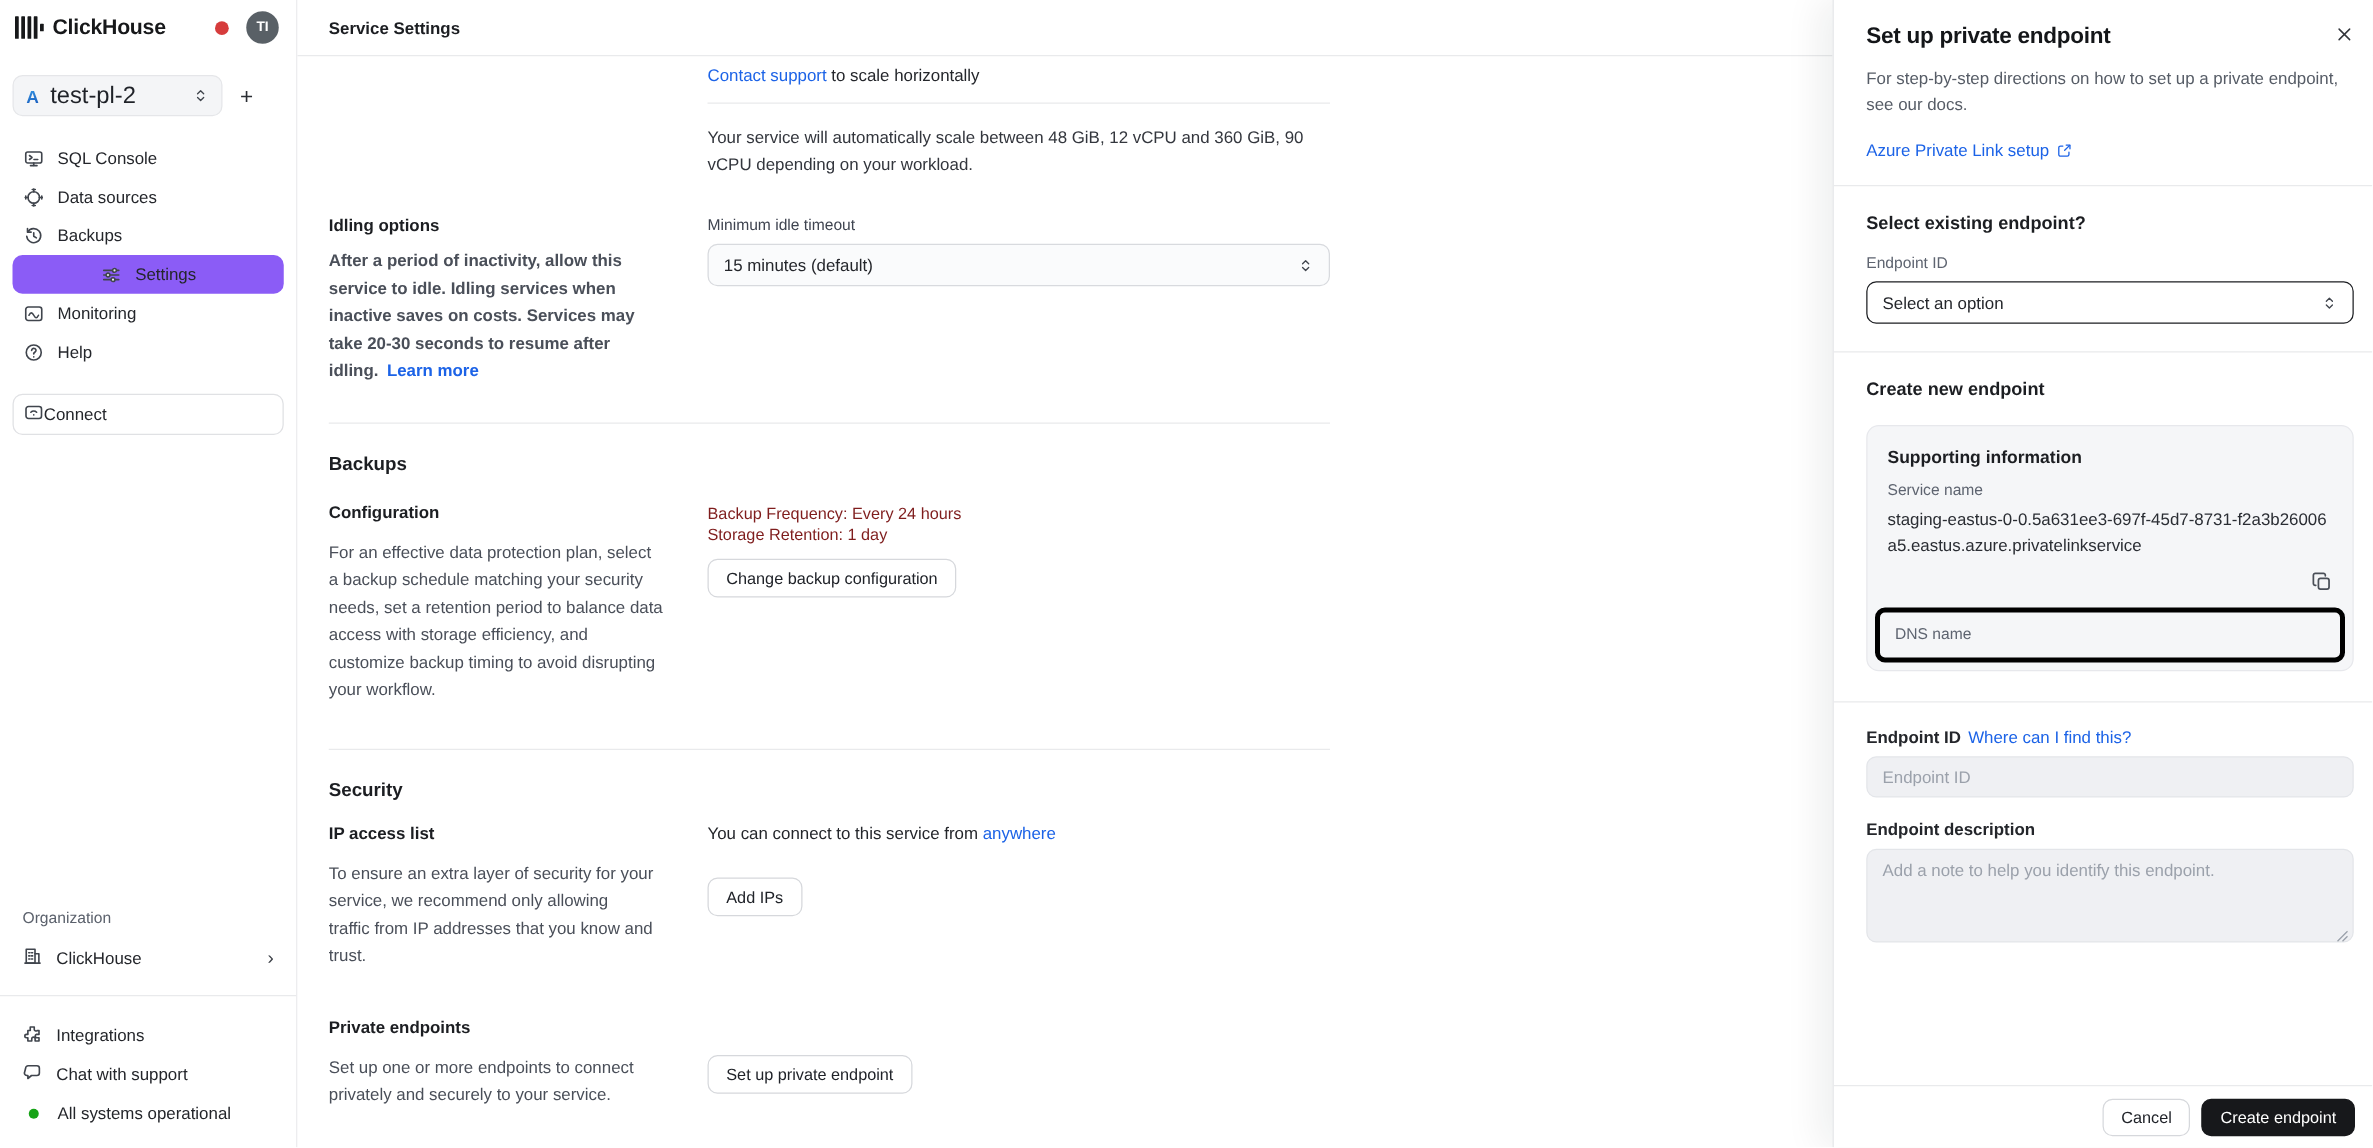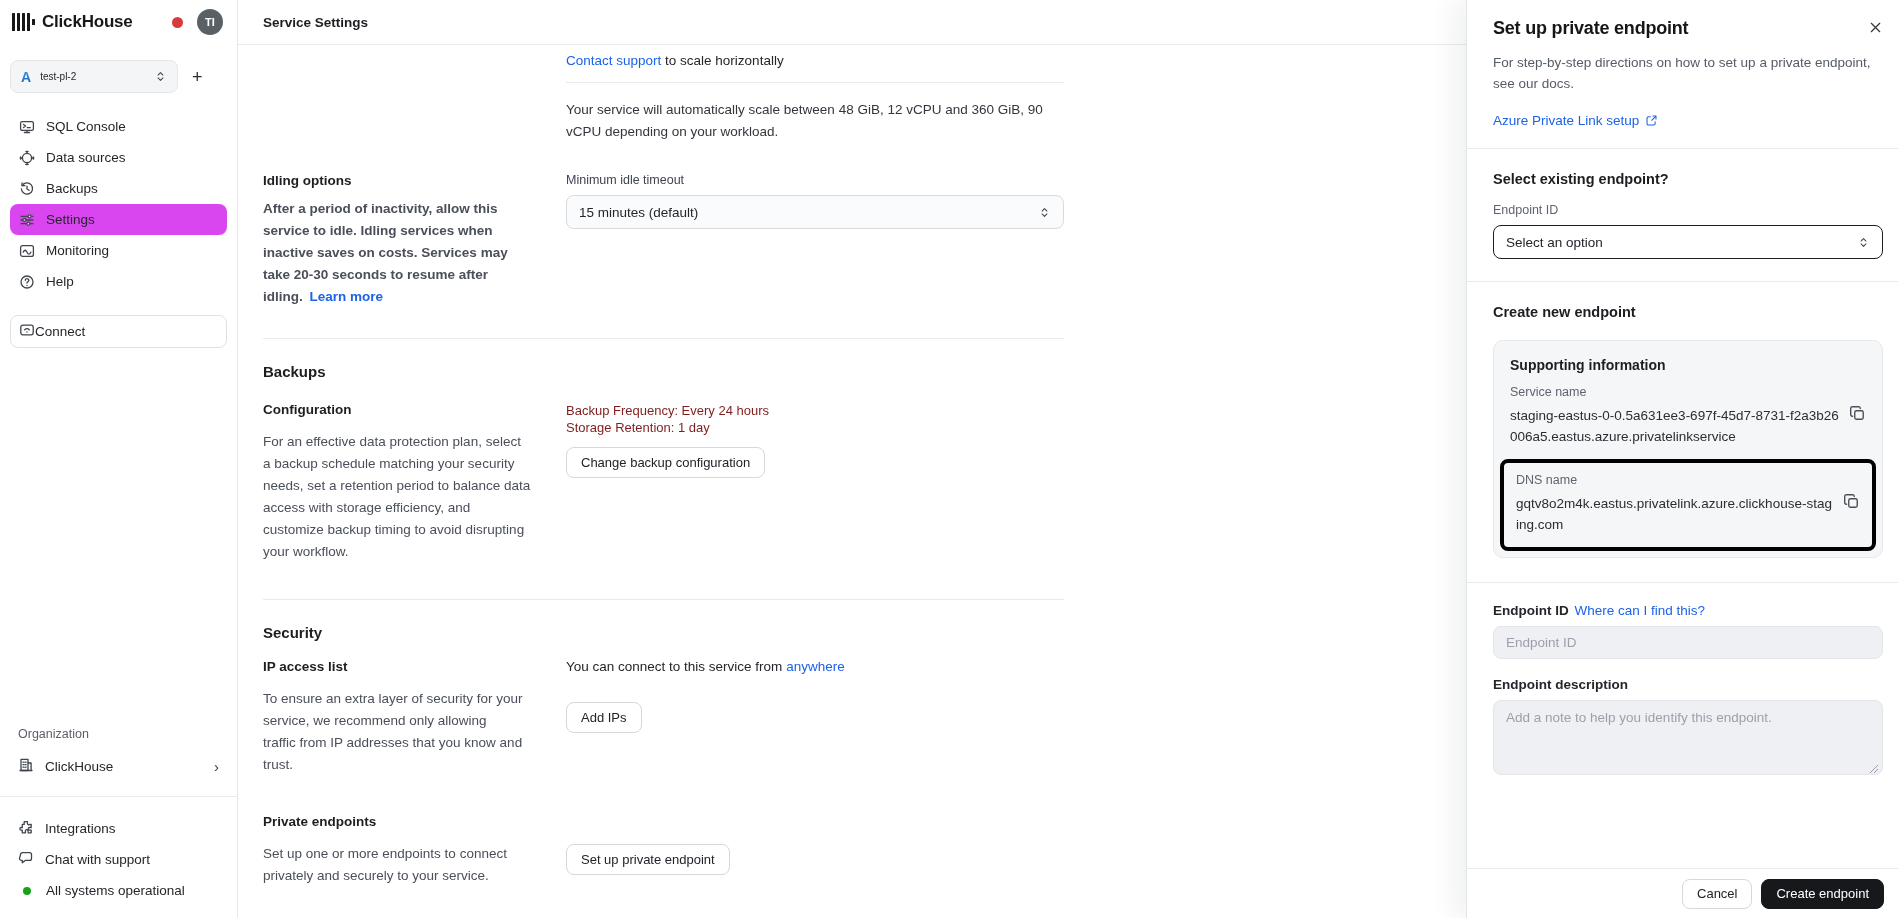--- a/index.html
+++ b/index.html
@@ -14,27 +14,27 @@
   .logo-bars i { display:block; width:3px; height:18px; background:#17181a; border-radius:0.5px; }
   .logo-bars i.short { height:6px; }
   .logo-text { font-size:17px; font-weight:700; letter-spacing:-0.2px; color:#17181a; }
   .logo-right { margin-left:auto; display:flex; align-items:center; gap:14px; }
   .rec-dot { width:11px; height:11px; border-radius:50%; background:#d63c3c; }
   .avatar { width:26px; height:26px; border-radius:50%; background:#596066; color:#fff; font-size:11px; font-weight:700; display:flex; align-items:center; justify-content:center; }
 
   .service-row { display:flex; align-items:center; margin:16px 10px 0 10px; }
   .service-selector { flex:0 0 auto; width:168px; display:flex; align-items:center; gap:9px; background:#f4f5f7; border:1px solid #e5e6e9; border-radius:8px; height:33px; padding:0 10px; cursor:pointer; }
   .azure-a { font-size:14px; font-weight:800; background:linear-gradient(160deg,#3aa0e9 0%,#1a5dbe 90%); -webkit-background-clip:text; background-clip:text; color:transparent; }
-  .service-name { font-size:10px; color:#1f2228; }
+  .service-name { font-size:19px; color:#1f2228; }
   .service-selector .updown { margin-left:auto; }
   .add-btn { margin-left:14px; font-size:18px; color:#2a2d33; cursor:pointer; line-height:1; }
 
   .nav { margin:18px 10px 0 10px; }
   .nav-item { display:flex; align-items:center; gap:11px; height:31px; padding:0 8px 0 8px; border-radius:8px; font-size:13.5px; color:#24262b; cursor:pointer; }
-  .nav-item.active { background:#d946ef; }
+  .nav-item.active { background:#8b5cf6;justify-content:center; }
   .nav-item .ic { display:flex; width:17px; justify-content:center; }
 
   .connect-box { margin:18px 10px 0 10px; display:flex; align-items:center; border:1px solid #e0e1e4; border-radius:8px; height:33px; padding:0 8px; font-size:13.5px; color:#24262b; cursor:pointer; }
 
   .side-bottom { position:absolute; left:0; right:0; bottom:0; padding:0 10px 12px 10px; }
   .org-label { font-size:12.5px; color:#5b616c; margin:0 0 10px 8px; }
   .org-item { display:flex; align-items:center; gap:11px; height:31px; padding:0 8px; border-radius:8px; font-size:13.5px; color:#24262b; cursor:pointer; }
   .org-item .chev { margin-left:auto; color:#3c4047; font-size:15px; }
   .side-divider { border:none; border-top:1px solid #e9eaec; margin:14px -10px 16px -10px; }
   .foot-item { display:flex; align-items:center; gap:11px; height:31px; padding:0 8px; border-radius:8px; font-size:13.5px; color:#24262b; cursor:pointer; }
@@ -75,21 +75,21 @@
   .drawer-desc { margin-top:13px; font-size:13.5px; color:#565c66; line-height:21px; }
   .drawer-link { margin-top:19px; font-size:13.5px; display:flex; align-items:center; gap:6px; }
   .dhr { border:none; border-top:1px solid #e9eaec; margin-top:20px; }
   h3.dhead { font-size:14.5px; font-weight:700; color:#1c1e22; }
   .dlabel { font-size:12.5px; color:#5e6470; }
   .drawer-select { display:flex; align-items:center; height:34px; border:1.5px solid #1c1e22; border-radius:8px; padding:0 12px; font-size:13.5px; color:#24262b; margin-top:8px; cursor:pointer; }
   .drawer-select .updown { margin-left:auto; }
 
   .support-card { margin-top:20px; background:#f5f6f8; border:1px solid #e7e8ec; border-radius:10px; padding:16px 16px 10px 16px; }
   .card-title { font-size:14px; font-weight:700; color:#1c1e22; }
-  .value-row { display:flex; align-items:flex-start; gap:10px; margin-top:6px; }
+  .value-row { display:flex; align-items:flex-end; gap:10px; margin-top:6px;flex-direction:column; }
   .mono-value { font-size:13.5px; color:#2a2d33; line-height:21px; word-break:break-all; flex:1; }
   .copy-btn { flex:0 0 auto; cursor:pointer; display:flex; }
   .dns-box { margin:12px -10px -4px -10px; border:4px solid #000; border-radius:8px; padding:10px 12px 12px 12px; }
 
   .field-label-row { font-size:13.5px; color:#24262b; font-weight:600; }
   .gray-input { margin-top:8px; width:100%; height:33px; background:#eff0f3; border:1px solid #e3e5e9; border-radius:8px; padding:0 12px; font-size:13.5px; color:#24262b; font-family:inherit; }
   .gray-input::placeholder, .gray-area::placeholder { color:#9ba1ab; }
   .gray-area { margin-top:8px; width:100%; height:75px; background:#eff0f3; border:1px solid #e3e5e9; border-radius:8px; padding:9px 12px; font-size:13.5px; color:#24262b; font-family:inherit; resize:none; position:relative; }
   .area-wrap { position:relative; }
   .resize-glyph { position:absolute; right:4px; bottom:5px; pointer-events:none; }
@@ -364,29 +364,20 @@
         <div class="mono-value">staging-eastus-0-0.5a631ee3-697f-45d7-8731-f2a3b26006a5.eastus.azure.privatelinkservice</div>
         <span class="copy-btn">
           <svg class="icon" width="17" height="17" viewBox="0 0 16 16" style="stroke:#4a4f58;">
               <rect x="5.4" y="5.4" width="8" height="8" rx="1.6"></rect>
               <path d="M3.4 10.6H3a1.4 1.4 0 0 1-1.4-1.4V3A1.4 1.4 0 0 1 3 1.6h6.2A1.4 1.4 0 0 1 10.6 3v.4"></path>
             </svg>
         </span>
       </div>
       <div class="dns-box">
         <div class="dlabel">DNS name</div>
-        <div class="value-row">
-          <div class="mono-value">gqtv8o2m4k.eastus.privatelink.azure.clickhouse-staging.com</div>
-          <span class="copy-btn">
-            <svg class="icon" width="17" height="17" viewBox="0 0 16 16" style="stroke:#4a4f58;">
-                <rect x="5.4" y="5.4" width="8" height="8" rx="1.6"></rect>
-                <path d="M3.4 10.6H3a1.4 1.4 0 0 1-1.4-1.4V3A1.4 1.4 0 0 1 3 1.6h6.2A1.4 1.4 0 0 1 10.6 3v.4"></path>
-              </svg>
-          </span>
-        </div>
       </div>
     </div>
 
     <hr class="dhr" style="margin-top:24px;">
 
     <div class="field-label-row dpad" style="margin-top:20px;">
       <span>Endpoint ID</span>
       <a class="blue" style="font-weight:400; margin-left:2px;">Where can I find this?</a>
     </div>
     <div class="dpad">

